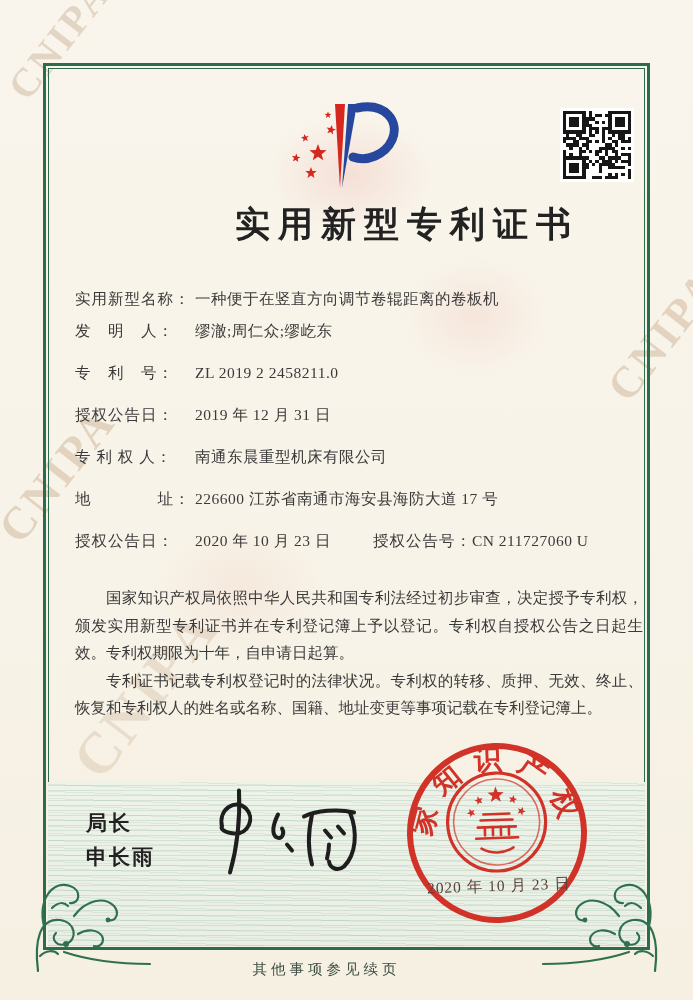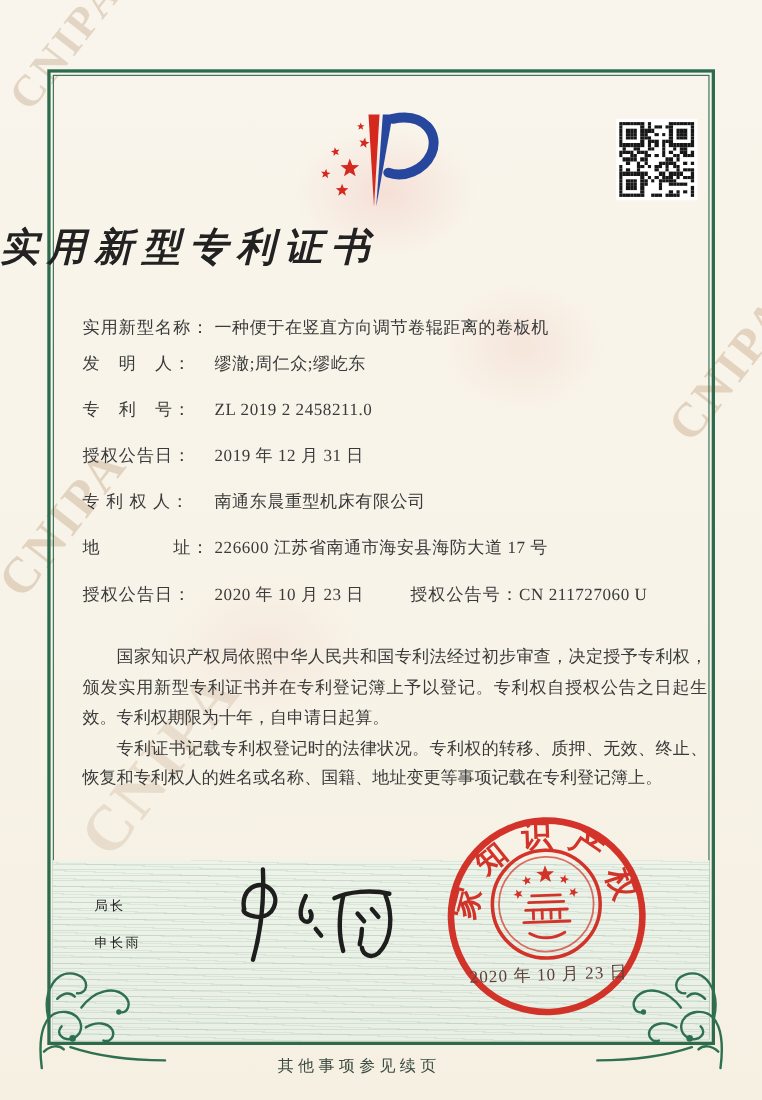--- a/index.html
+++ b/index.html
@@ -33,35 +33,35 @@
   .ornament{position:absolute;top:856px;width:150px;height:122px;}
   .orn-left{left:30px;}
   .orn-right{right:30px;transform:scaleX(-1);}
   
   .cert-no{position:absolute;left:75px;top:98px;font-size:16px;letter-spacing:1px;color:#3a3a3a;}
   .logo{position:absolute;left:281px;top:100px;width:132px;height:96px;}
   .qr{position:absolute;left:560px;top:108px;width:74px;height:74px;background:#fff;padding:3px;box-sizing:border-box;}
   .qr-grid{display:grid;width:100%;height:100%;grid-template-columns:repeat(21,1fr);grid-template-rows:repeat(21,1fr);}
   .qr-grid div{background:#fff;}
   .qr-grid div.on{background:#161616;}
-  .title{position:absolute;left:0;top:201px;width:579px;text-align:left;
-    font-size:35px;font-weight:bold;letter-spacing:8px;color:#222;font-style:italic;}
+  .title{position:absolute;left:0;top:201px;width:579px;text-align:right;
+    font-size:35px;font-weight:bold;letter-spacing:8px;color:#222;}
   
   .fields{position:absolute;left:75px;right:46px;top:286px;}
   .frow{margin-bottom:16px;line-height:26px;font-size:15.5px;color:#3a3a3a;white-space:nowrap;}
   .frow.first{margin-bottom:6px;}
   .flabel{display:inline-block;min-width:120px;white-space:pre;letter-spacing:1px;}
   .flabel2{margin-left:42px;letter-spacing:1px;}
   .fvalue{letter-spacing:.5px;}
   
   .paras{position:absolute;left:75px;right:50px;top:584px;font-size:15.5px;line-height:27.5px;
     color:#3a3a3a;text-align:justify;}
   .paras p{margin:0;text-indent:2em;}
   
-  .director{position:absolute;left:86px;top:806px;font-size:12px;color:#222;line-height:34px;letter-spacing:2px;}
+  .director{position:absolute;left:86px;top:806px;font-size:21px;color:#222;line-height:34px;letter-spacing:2px;font-weight:bold;}
   .signature{position:absolute;left:192px;top:784px;width:180px;height:96px;}
   .seal{position:absolute;left:402px;top:738px;width:190px;height:190px;}
   
   .page-num{position:absolute;left:43px;top:918px;width:607px;text-align:center;
     font-size:13.5px;letter-spacing:2px;color:#333;}
   .note{position:absolute;left:0;top:960px;width:653px;text-align:center;
     font-size:14.5px;letter-spacing:4px;color:#3d4d42;}
   svg{display:block;}
 </style>
 </head>

